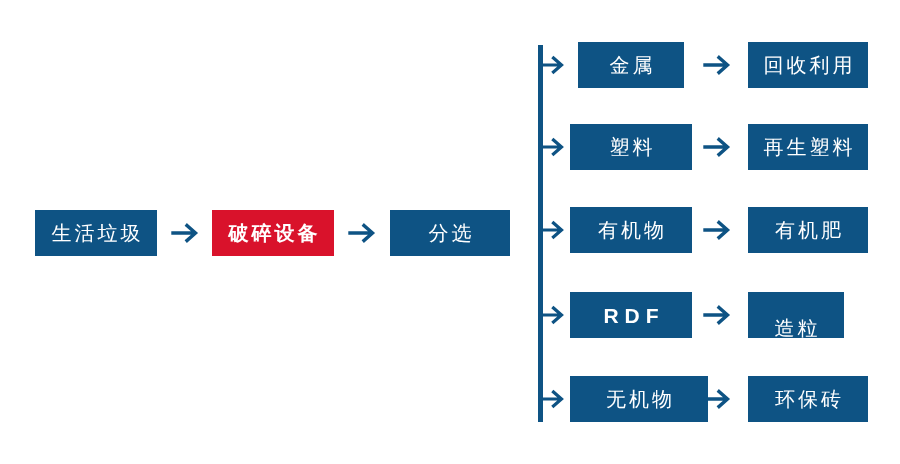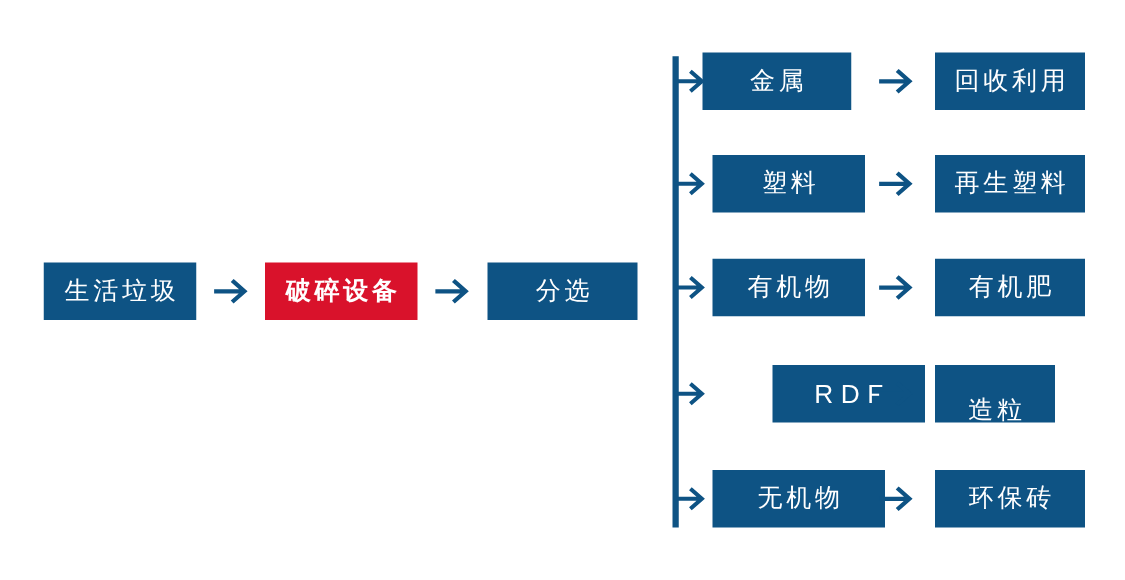--- a/index.html
+++ b/index.html
@@ -34,22 +34,21 @@
     font-weight: 400;
     white-space: nowrap;
     line-height: 1;
   }
   .node.blue { background: #0e5384; }
   .node.red  { background: #d9122b; font-weight: bold; }
   .node.latin {
     font-size: 21px;
     letter-spacing: 6px;
     text-indent: 6px;
-    font-weight: 400;
-    margin-left: 48px;
+    font-weight: 700;
   }
 
   
   .arrow {
     position: absolute;
     width: 34px;
     height: 30px;
     color: #0e5384;
   }
   .arrow svg { display: block; width: 34px; height: 30px; }
@@ -97,21 +96,21 @@
     <span>分选</span>
   </div>
 
   <div class="bus" style="left:538px; top:45px; height:377px;"></div>
 
   <div class="branch" style="left:540px; top:52px;">
     <svg viewBox="0 0 30 26" aria-hidden="true">
       <path d="M1 13 H20 M13.5 6 L21.5 13 L13.5 20" fill="none" stroke="currentColor" stroke-width="3.2" stroke-linecap="square" stroke-linejoin="miter"></path>
     </svg>
   </div>
-  <div class="node blue" style="left:562px; top:42px; width:119px; height:46px;">
+  <div class="node blue" style="left:578px; top:42px; width:106px; height:46px;">
     <span>金属</span>
   </div>
   <div class="arrow" style="left:702px; top:50px;">
     <svg viewBox="0 0 34 30" aria-hidden="true">
       <path d="M3 15 H24 M17 7.5 L25.5 15 L17 22.5" fill="none" stroke="currentColor" stroke-width="3.4" stroke-linecap="square" stroke-linejoin="miter"></path>
     </svg>
   </div>
   <div class="node blue" style="left:748px; top:42px; width:120px; height:46px;">
     <span>回收利用</span>
   </div>

